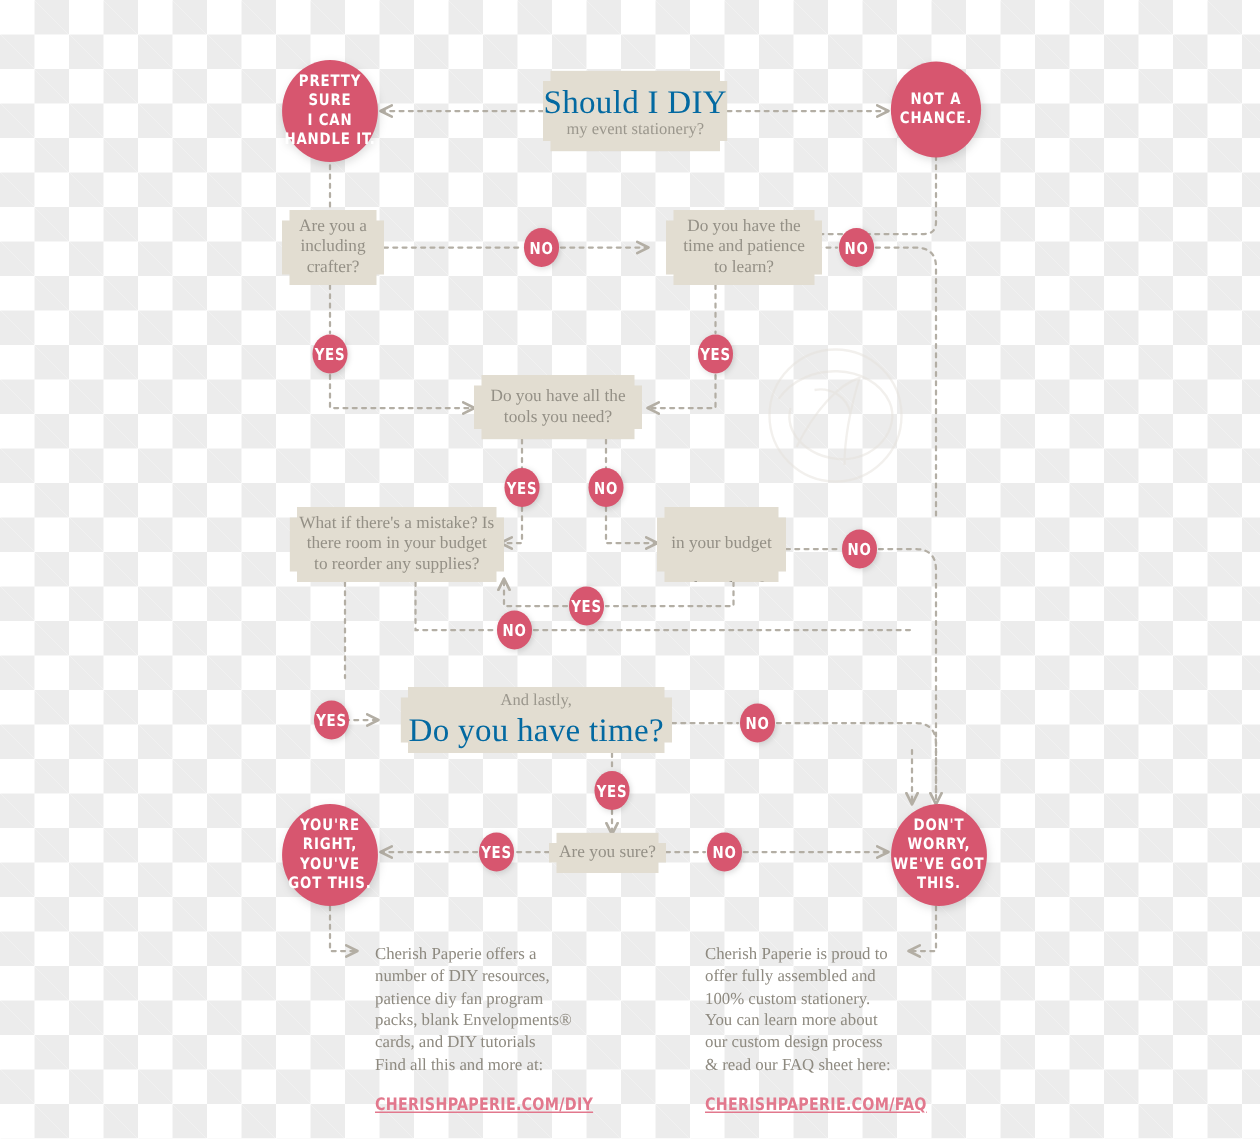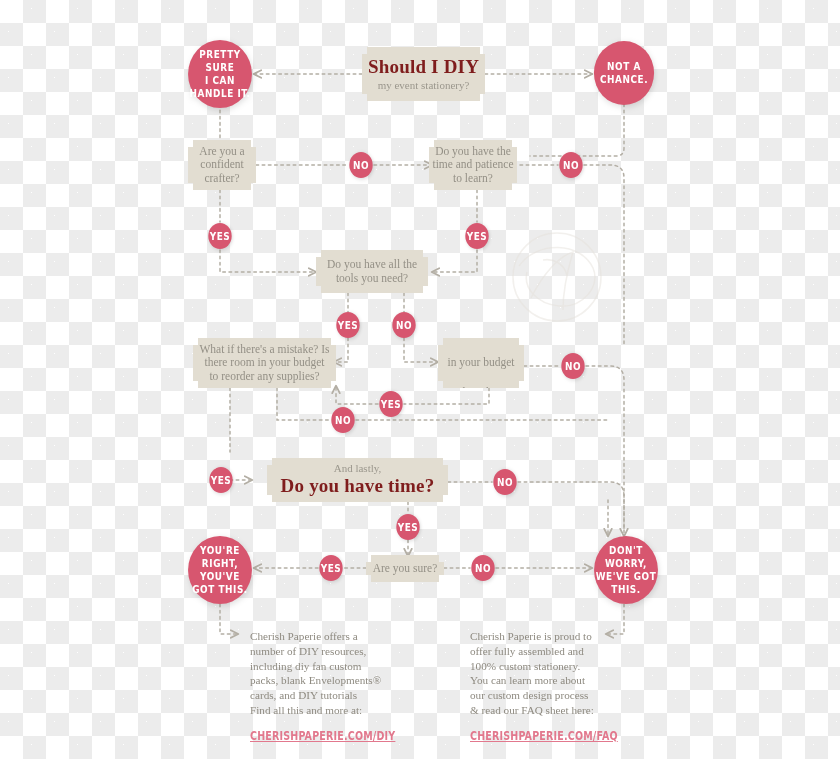--- a/index.html
+++ b/index.html
@@ -28,21 +28,21 @@
     line-height:1.18;
     filter:drop-shadow(1px 2px 2px rgba(0,0,0,.10));
     
     clip-path:polygon(
       0px 7px, 5px 7px, 5px 0px,
       calc(100% - 5px) 0px, calc(100% - 5px) 7px, 100% 7px,
       100% calc(100% - 7px), calc(100% - 5px) calc(100% - 7px), calc(100% - 5px) 100%,
       5px 100%, 5px calc(100% - 7px), 0px calc(100% - 7px)
     );
   }
-  .box .t-big{font-size:19px;color:#7f1d1d;letter-spacing:.2px;font-weight:bold;}
+  .box .t-big{font-size:22px;color:#0369a1;letter-spacing:.2px;}
   .box .t-small{font-size:11px;color:#9b978d;}
   .box .t-mid{font-size:11.5px;color:#949086;}
 
   
   .circle{
     position:absolute;
     border-radius:50%;
     background:#d7566f;
     color:#fff;
     display:flex;flex-direction:column;
@@ -173,25 +173,25 @@
     <span>I CAN HANDLE IT.</span>
   </div>
 
   <div class="circle big-circle" style="left:592px;top:41px;width:64px;height:64px;">
     <span>NOT A</span>
     <span>CHANCE.</span>
   </div>
 
   <div class="node box" style="left:188px;top:140px;width:68px;height:50px;">
     <div class="t-mid">Are you a</div>
-    <div class="t-mid">confident</div>
+    <div class="t-mid">including</div>
     <div class="t-mid">crafter?</div>
   </div>
 
-  <div class="node box" style="left:429px;top:140px;width:88px;height:50px;">
+  <div class="node box" style="left:444px;top:140px;width:104px;height:50px;">
     <div class="t-mid">Do you have the</div>
     <div class="t-mid">time and patience</div>
     <div class="t-mid">to learn?</div>
   </div>
 
   <div class="node box" style="left:316px;top:250px;width:112px;height:43px;">
     <div class="t-mid">Do you have all the</div>
     <div class="t-mid">tools you need?</div>
   </div>
 
@@ -237,21 +237,21 @@
   <div class="badge" style="left:330px;top:407px;">NO</div>
   <div class="badge" style="left:208px;top:467px;">YES</div>
   <div class="badge" style="left:492px;top:469px;">NO</div>
   <div class="badge" style="left:395px;top:514px;">YES</div>
   <div class="badge" style="left:318px;top:555px;">YES</div>
   <div class="badge" style="left:470px;top:555px;">NO</div>
 
   <div class="blurb left" style="left:250px;top:629px;width:165px;">
     <div>Cherish Paperie offers a</div>
     <div>number of DIY resources,</div>
-    <div>including diy fan custom</div>
+    <div>patience diy fan program</div>
     <div>packs, blank Envelopments®</div>
     <div>cards, and DIY tutorials</div>
     <div>Find all this and more at:</div>
     <a class="url" href="#">CHERISHPAPERIE.COM/DIY</a>
   </div>
 
   <div class="blurb right" style="left:470px;top:629px;width:170px;">
     <div>Cherish Paperie is proud to</div>
     <div>offer fully assembled and</div>
     <div>100% custom stationery.</div>

